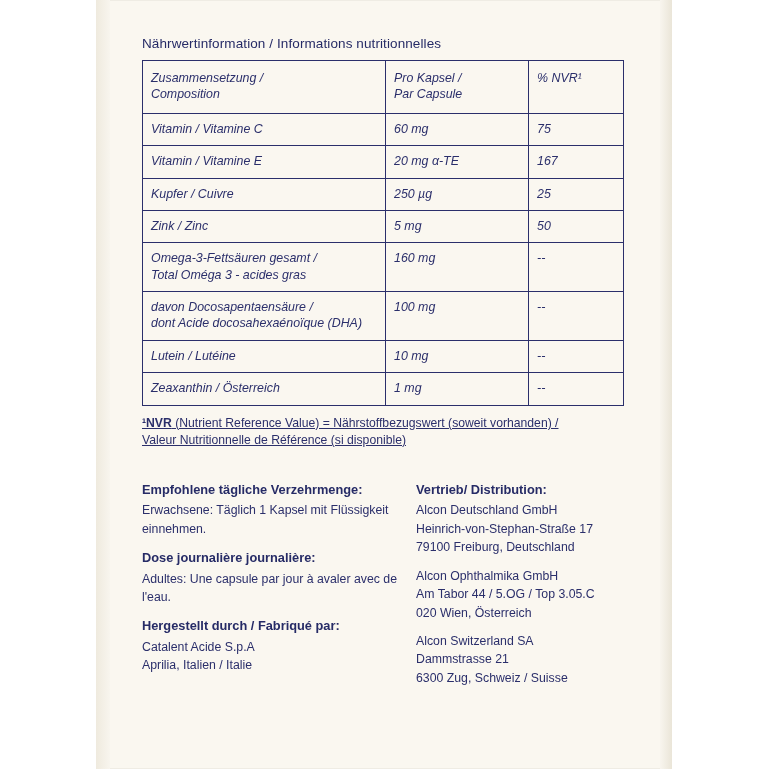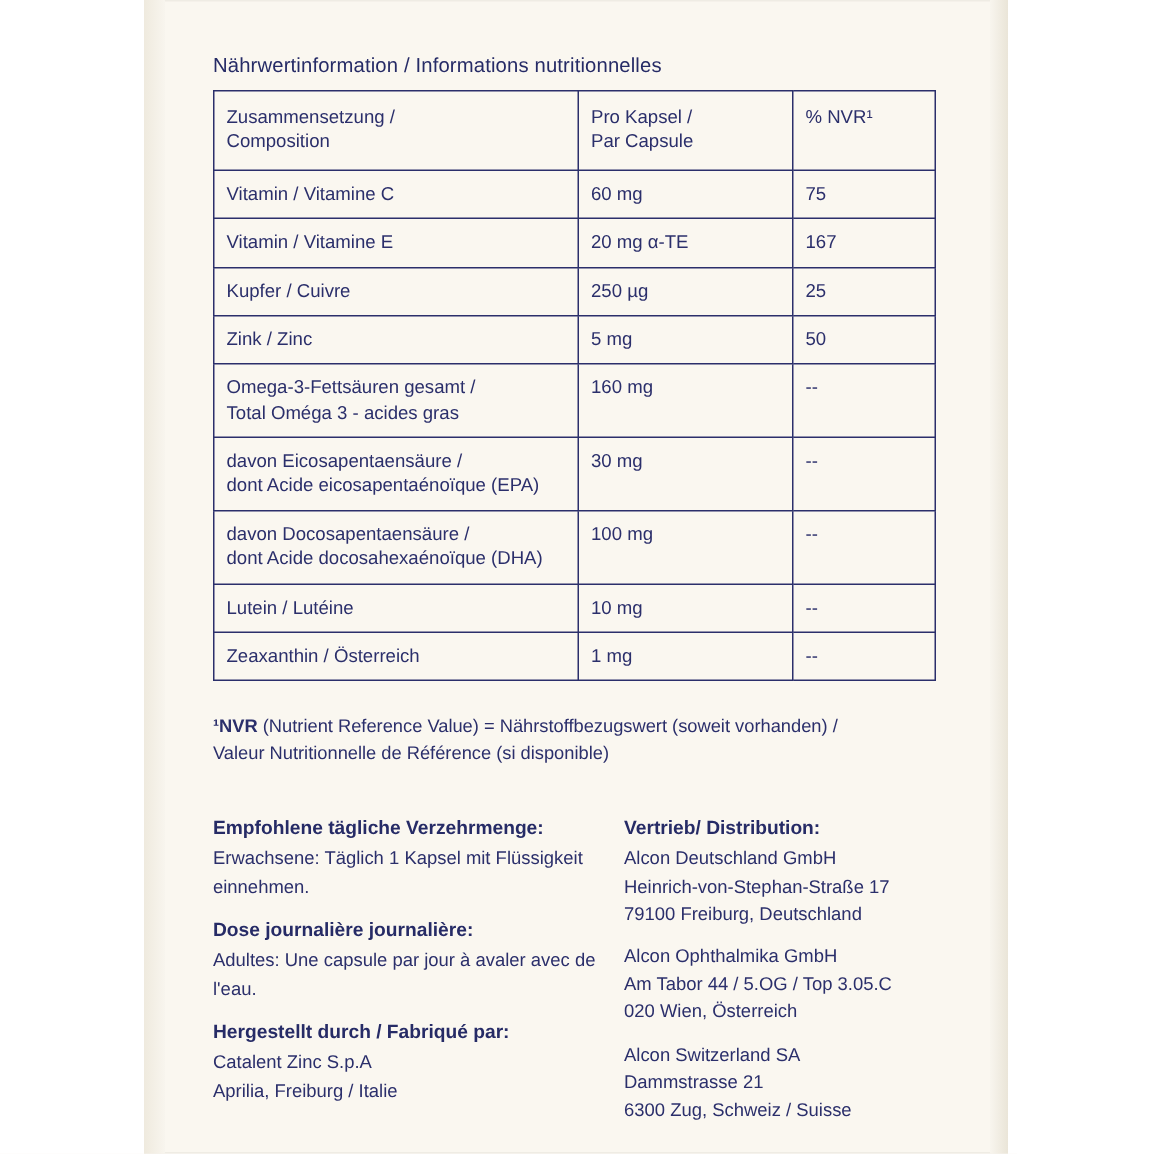--- a/index.html
+++ b/index.html
@@ -74,20 +74,21 @@
     font-size: 13.5px;
     color: #262b66;
     margin-bottom: 9px;
     letter-spacing: 0.1px;
   }
 
   table.nutri {
     border-collapse: collapse;
     width: 481px;
     table-layout: fixed;
+    font-style: italic;
   }
   table.nutri td, table.nutri th {
     border: 1px solid #2b2f6b;
     vertical-align: top;
     padding: 7px 8px 8px 8px;
     font-size: 12.4px;
     font-weight: normal;
     text-align: left;
     color: #2b2f6b;
     line-height: 1.32;
@@ -96,25 +97,26 @@
   table.nutri col.c2 { width: 143px; }
   table.nutri col.c3 { width: 95px; }
 
   table.nutri thead td {
     padding-top: 9px;
     padding-bottom: 10px;
   }
   .cellline { display: block; }
 
   .footnote {
-    margin-top: 22px;
+    margin-top: 9px;
     font-size: 12.2px;
     line-height: 1.42;
     color: #2b2f6b;
     width: 470px;
+    text-decoration: underline;
   }
   .footnote b { font-weight: bold; }
 
   .cols {
     display: flex;
     margin-top: 32px;
     width: 490px;
   }
   .col-left { width: 262px; padding-right: 12px; }
   .col-right { width: 216px; }
@@ -202,28 +204,20 @@
         <tr>
           <td>
             <span class="cellline">Omega-3-Fettsäuren gesamt /</span>
             <span class="cellline">Total Oméga 3 - acides gras</span>
           </td>
           <td>160 mg</td>
           <td>--</td>
         </tr>
         <tr>
           <td>
-            <span class="cellline">davon Eicosapentaensäure /</span>
-            <span class="cellline">dont Acide eicosapentaénoïque (EPA)</span>
-          </td>
-          <td>30 mg</td>
-          <td>--</td>
-        </tr>
-        <tr>
-          <td>
             <span class="cellline">davon Docosapentaensäure /</span>
             <span class="cellline">dont Acide docosahexaénoïque (DHA)</span>
           </td>
           <td>100 mg</td>
           <td>--</td>
         </tr>
         <tr>
           <td>
             <span class="cellline">Lutein / Lutéine</span>
           </td>
@@ -254,22 +248,22 @@
           <span class="ln">einnehmen.</span>
         </div>
 
         <div class="blocktitle">Dose journalière journalière:</div>
         <div class="blocktext">
           <span class="ln">Adultes: Une capsule par jour à avaler avec de l'eau.</span>
         </div>
 
         <div class="blocktitle">Hergestellt durch / Fabriqué par:</div>
         <div class="blocktext">
-          <span class="ln">Catalent Zinc S.p.A</span>
-          <span class="ln">Aprilia, Freiburg / Italie</span>
+          <span class="ln">Catalent Acide S.p.A</span>
+          <span class="ln">Aprilia, Italien / Italie</span>
         </div>
 
       </div>
       <div class="col-right">
 
         <div class="blocktitle">Vertrieb/ Distribution:</div>
 
         <div class="blocktext addr">
           <span class="ln">Alcon Deutschland GmbH</span>
           <span class="ln">Heinrich-von-Stephan-Straße 17</span>

